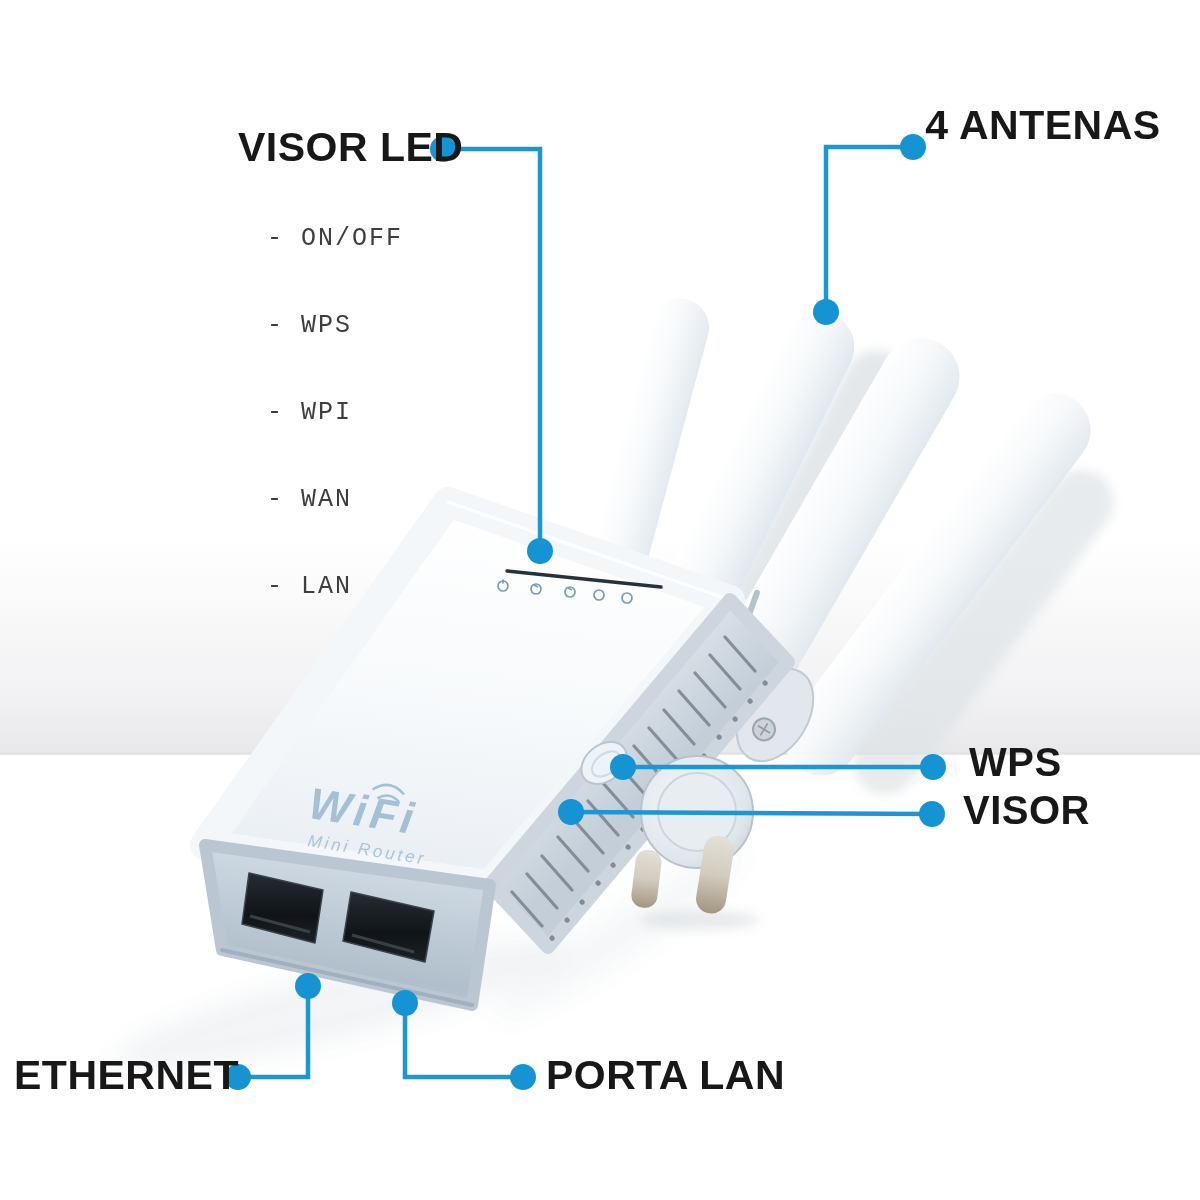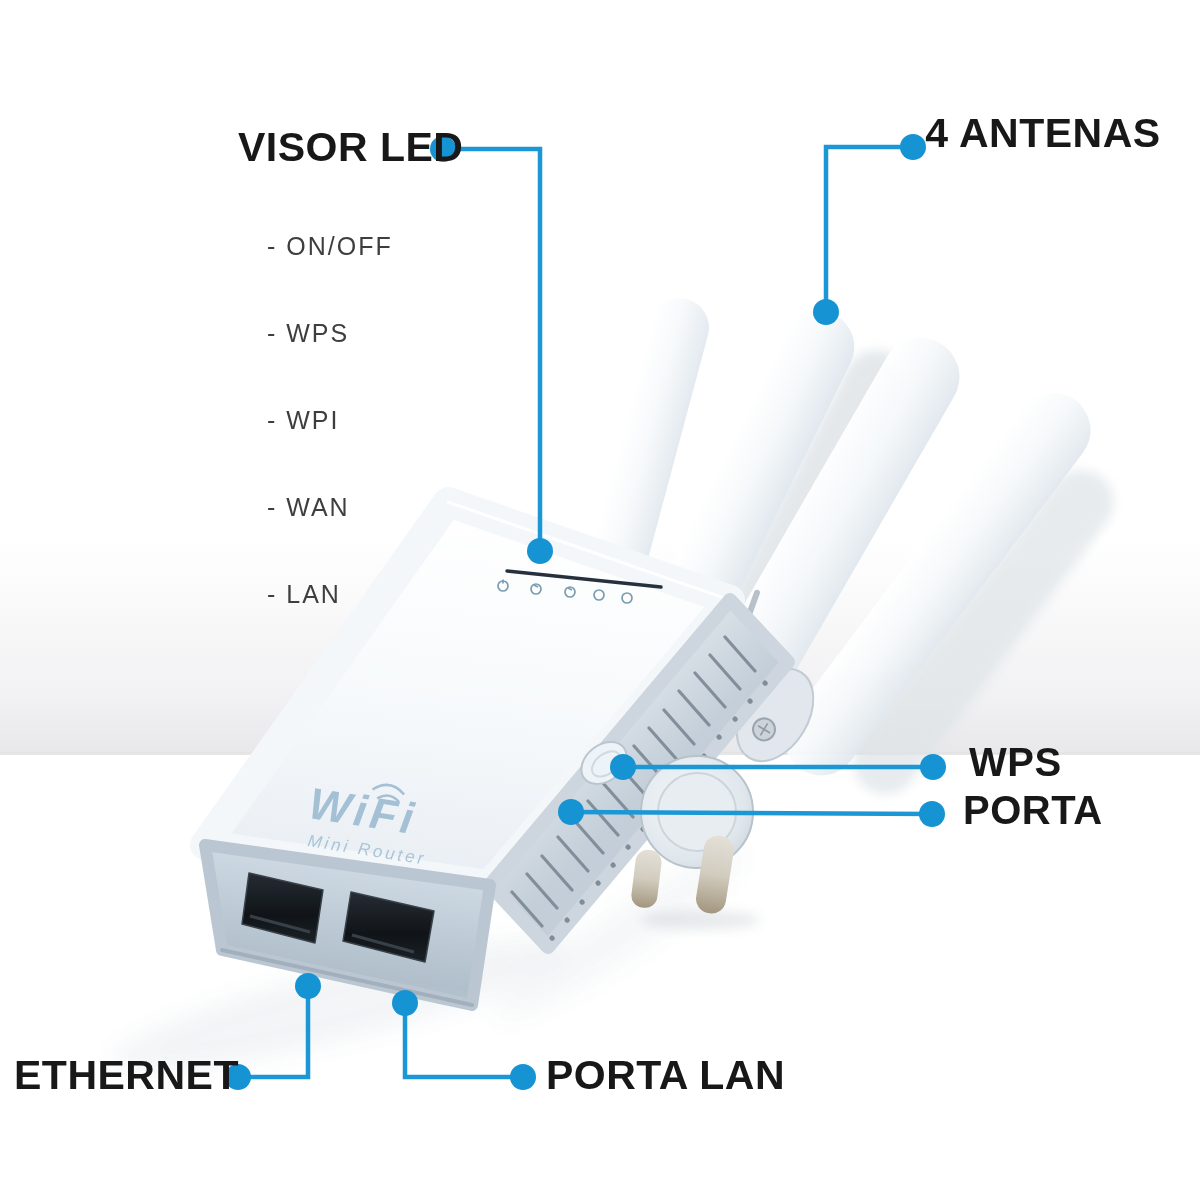--- a/index.html
+++ b/index.html
@@ -7,25 +7,25 @@
     position:relative;width:1200px;height:1200px;overflow:hidden;background:#ffffff;
     font-family:"Liberation Sans",sans-serif;
   }
   #scene{position:absolute;left:0;top:0;}
   .lbl{
     position:absolute;font-weight:700;color:#181818;letter-spacing:.5px;
     font-size:41px;line-height:44px;white-space:nowrap;
   }
   .lbl-sm{font-size:40px;}
   #visor-list{
-    position:absolute;left:267px;top:174px;color:#3e3e3e;font-weight:400;
-    font-size:25px;line-height:29px;letter-spacing:2px;white-space:pre;
+    position:absolute;left:267px;top:166px;color:#3e3e3e;font-weight:400;
+    font-size:25px;line-height:29px;letter-spacing:2px;white-space:pre;font-family:Liberation Mono, monospace;
   }
   #antenas-label{
-    position:absolute;left:915px;top:112px;width:256px;text-align:center;
+    position:absolute;left:915px;top:104px;width:256px;text-align:center;
     font-weight:700;color:#181818;font-size:41px;line-height:42px;letter-spacing:.5px;
   }
   .list-row{display:block;}
 </style>
 </head>
 <body>
 
 <div id="stage">
 
   <svg id="scene" width="1200" height="1200" viewBox="0 0 1200 1200">
@@ -221,19 +221,19 @@
     <span class="list-row">- WAN</span>
     <span class="list-row">- LAN</span>
   </div>
 
   <div id="antenas-label">
     <span class="list-row">4 ANTENAS</span>
   </div>
 
   <div class="lbl lbl-sm" style="left:963px;top:740px;margin-left:6px;">WPS</div>
 
-  <div class="lbl lbl-sm" style="left:963px;top:788px;">PORTA</div>
+  <div class="lbl lbl-sm" style="left:963px;top:788px;">VISOR</div>
 
   <div class="lbl" style="left:14px;top:1053px;">ETHERNET</div>
 
   <div class="lbl" style="left:546px;top:1053px;">PORTA LAN</div>
 
 </div>
 
 </body></html>

